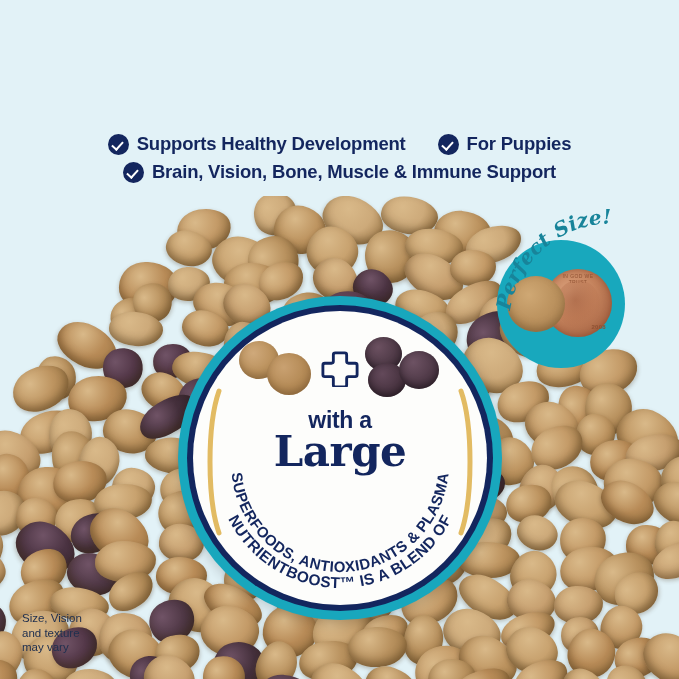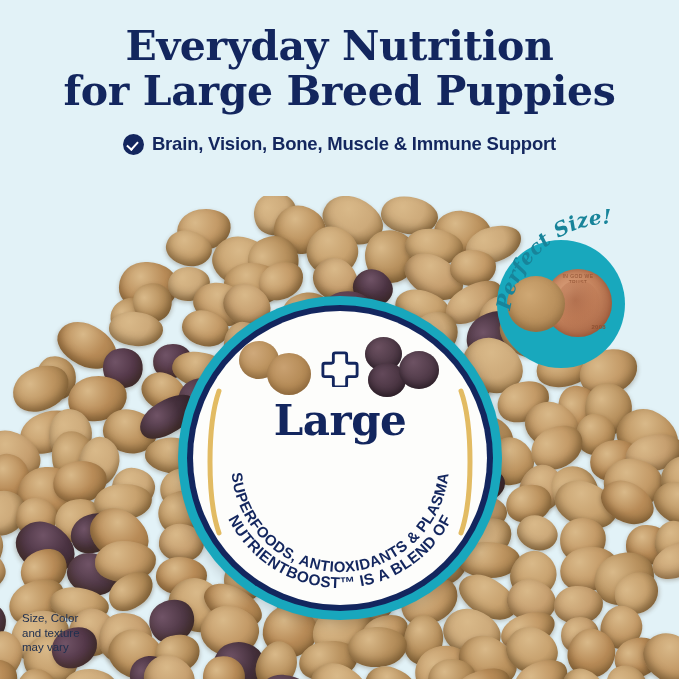--- a/index.html
+++ b/index.html
@@ -151,26 +151,32 @@
     position:absolute;left:22px;top:611px;width:120px;
     color:#20304f;font-size:11.5px;line-height:14.5px;
     font-family:"Liberation Sans", sans-serif;
   }
 </style>
 </head>
 <body>
 
 <div id="stage">
 
-  <div class="headline">
-    <span>Everyday Nutrition</span>
-    <span class="l2">for Large Breed Puppies</span>
-  </div>
 
   <div class="bullets">
+    <div class="bullet-row">
+      <div class="bullet">
+        <span class="chk"></span>
+        <span class="bullet-label">Supports Healthy Development</span>
+      </div>
+      <div class="bullet">
+        <span class="chk"></span>
+        <span class="bullet-label">For Puppies</span>
+      </div>
+    </div>
     <div class="bullet-row">
       <div class="bullet">
         <span class="chk"></span>
         <span class="bullet-label">Brain, Vision, Bone, Muscle &amp; Immune Support</span>
       </div>
     </div>
   </div>
 
   <div id="kibble-field">
       <span class="kb" style="left: 177.438px; top: 13.4594px; width: 54.1293px; height: 41.1309px; transform: rotate(-9.91394deg); background: radial-gradient(circle at 36% 30%, rgb(217, 185, 137) 0%, rgb(196, 155, 104) 48%, rgb(149, 112, 63) 100%); box-shadow: rgba(60, 40, 15, 0.42) 0px -5px 9px inset, rgba(80, 60, 35, 0.3) 0px 2px 4px;"></span>
@@ -406,20 +412,21 @@
           <path d="M15 4 h10 a2 2 0 0 1 2 2 v7 a2 2 0 0 0 2 2 h7 a2 2 0 0 1 2 2 v10 a2 2 0 0 1 -2 2 h-7 a2 2 0 0 0 -2 2 v7 a2 2 0 0 1 -2 2 h-10 a2 2 0 0 1 -2 -2 v-7 a2 2 0 0 0 -2 -2 h-7 a2 2 0 0 1 -2 -2 v-10 a2 2 0 0 1 2 -2 h7 a2 2 0 0 0 2 -2 v-7 a2 2 0 0 1 2 -2 z" fill="none" stroke="#13265e" stroke-width="3"></path>
         </svg>
         <div class="cluster">
           <span class="kp" style="left:0px;top:0px;width:37px;height:34px;background:radial-gradient(circle at 36% 30%,#6b5060 0%,#4f3a47 55%,#3b2b35 100%);box-shadow:inset 0 -3px 7px rgba(20,12,18,.55);"></span>
           <span class="kp" style="left:3px;top:26px;width:38px;height:34px;background:radial-gradient(circle at 38% 32%,#63495a 0%,#4a3542 55%,#362630 100%);box-shadow:inset 0 -3px 7px rgba(20,12,18,.55);"></span>
           <span class="kp" style="left:34px;top:14px;width:40px;height:38px;background:radial-gradient(circle at 36% 30%,#6d5263 0%,#503a48 55%,#3a2a34 100%);box-shadow:inset 0 -3px 7px rgba(20,12,18,.55);"></span>
         </div>
       </div>
 
       <div class="badge-text">
+        <span class="t-with">with a</span>
         <span class="t-boost">Large</span>
       </div>
 
       <svg id="arc-text" viewBox="0 0 294 294">
         <defs>
           <path id="arcA" d="M 22 152 A 125 125 0 0 0 272 152" fill="none"></path>
           <path id="arcB" d="M 38 152 A 109 109 0 0 0 256 152" fill="none"></path>
         </defs>
         <text>
           <textPath href="#arcA" startOffset="50%" text-anchor="middle">NUTRIENTBOOST™ IS A BLEND OF</textPath>
@@ -444,18 +451,18 @@
       <defs>
         <path id="psArc" d="M 18 118 A 102 102 0 0 1 150 24" fill="none"></path>
       </defs>
       <text>
         <textPath href="#psArc" startOffset="6%">Perfect Size!</textPath>
       </text>
     </svg>
   </div>
 
   <div id="disclaimer">
-    <div>Size, Color</div>
+    <div>Size, Vision</div>
     <div>and texture</div>
     <div>may vary</div>
   </div>
 
 </div>
 
 </body></html>

